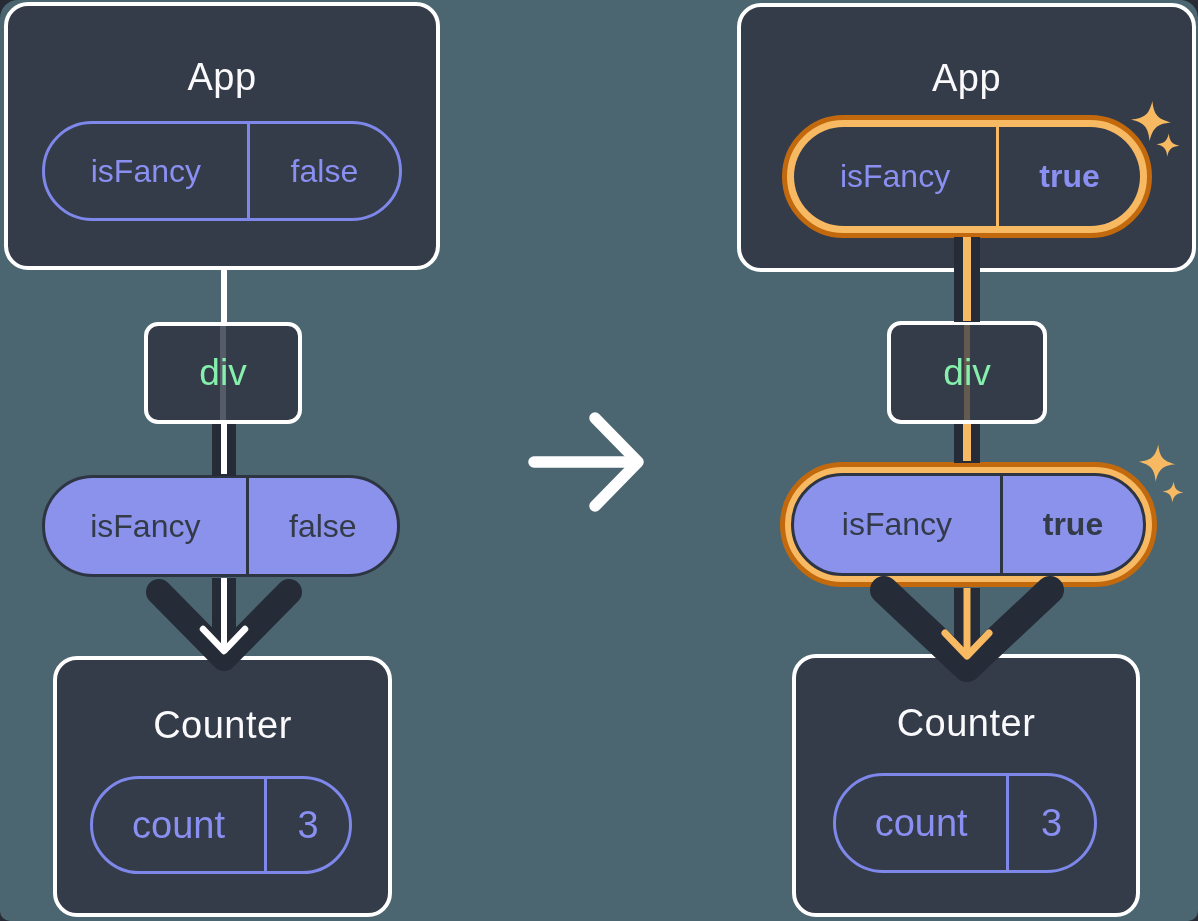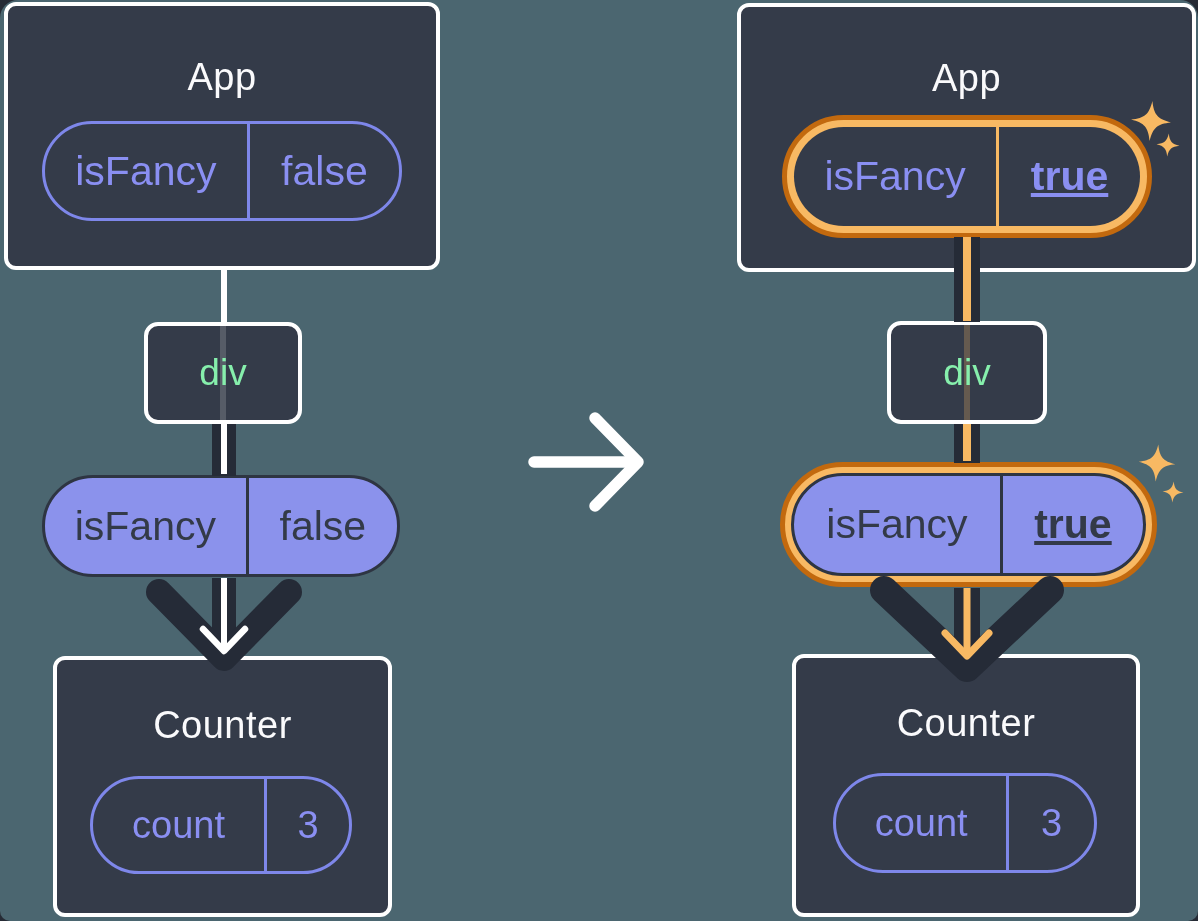--- a/index.html
+++ b/index.html
@@ -7,45 +7,45 @@
     --purple:#8A8FF2; --purpleBorder:#7E87EA; --purpleFill:#8B92EC;
     --darkText:#333A48; --arrowDark:#252B37;
     --orangeDark:#C2690E; --orangeLight:#F8B963; --white:#FFFFFF;
   }
   html,body{margin:0;padding:0;}
   body{font-family:"Liberation Sans",sans-serif;background:var(--pagebg);}
   .page{position:relative;width:1198px;height:921px;overflow:hidden;}
   .canvas{position:absolute;inset:0;background:var(--canvas);border-radius:18px 18px 10px 10px;}
 
   .card{position:absolute;background:var(--card);border:4px solid var(--cardBorder);
-        border-radius:12px;box-sizing:border-box;}
+        border-radius:24px;box-sizing:border-box;}
   .card-title{position:absolute;left:0;right:0;text-align:center;color:#FAFAFC;
         font-size:38px;font-weight:500;letter-spacing:.5px;}
 
   
   .pill{position:absolute;display:flex;box-sizing:border-box;border-radius:60px;}
-  .pcell{display:flex;align-items:center;justify-content:center;font-size:41px;}
+  .pcell{display:flex;align-items:center;justify-content:center;font-size:32px;}
   .pill-outline{border:3px solid var(--purpleBorder);}
   .pill-outline .pcell{color:var(--purple);}
   .pill-outline .pval{border-left:3px solid var(--purpleBorder);}
   .pill-solid{background:var(--purpleFill);border:3px solid #2E3542;}
   .pill-solid .pcell{color:var(--darkText);}
   .pill-solid .pval{border-left:3px solid #2E3542;}
 
   
   .ring{position:absolute;box-sizing:border-box;border:5px solid var(--orangeDark);
         background:var(--orangeLight);border-radius:64px;}
   .ring-inner{display:flex;width:100%;height:100%;border-radius:52px;box-sizing:border-box;}
   .ring-dark{background:var(--card);padding:0;}
   .ring-dark .pcell{color:var(--purple);}
   .ring-dark .pval{border-left:3px solid var(--orangeLight);}
   .ring-purple{background:var(--purpleFill);border:3px solid #2E3542;}
   .ring-purple .pcell{color:var(--darkText);}
   .ring-purple .pval{border-left:3px solid #2E3542;}
-  .bold{font-weight:700;text-decoration:underline;}
+  .bold{font-weight:700;}
 
   
   .divcard{display:flex;align-items:center;justify-content:center;}
   .divcard .dtitle{position:relative;z-index:2;color:#86efac;font-size:37px;font-weight:500;}
   .ghost-line{position:absolute;top:0;bottom:0;left:50%;width:6px;margin-left:-3px;z-index:1;}
   .ghost-white{background:rgba(255,255,255,.17);}
   .ghost-orange{background:rgba(248,185,99,.25);}
 
   svg{position:absolute;pointer-events:none;}
   .ln{fill:none;stroke-linecap:round;stroke-linejoin:round;}

